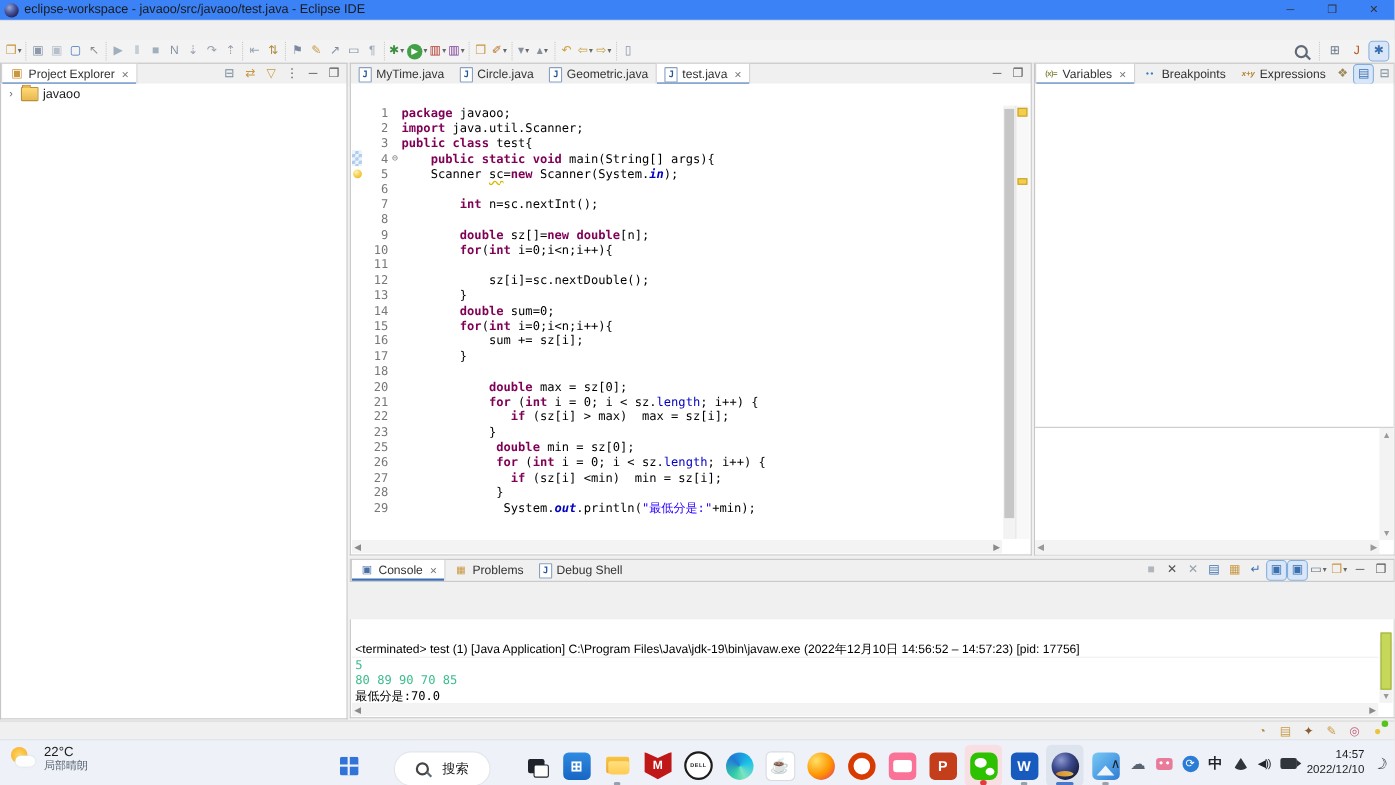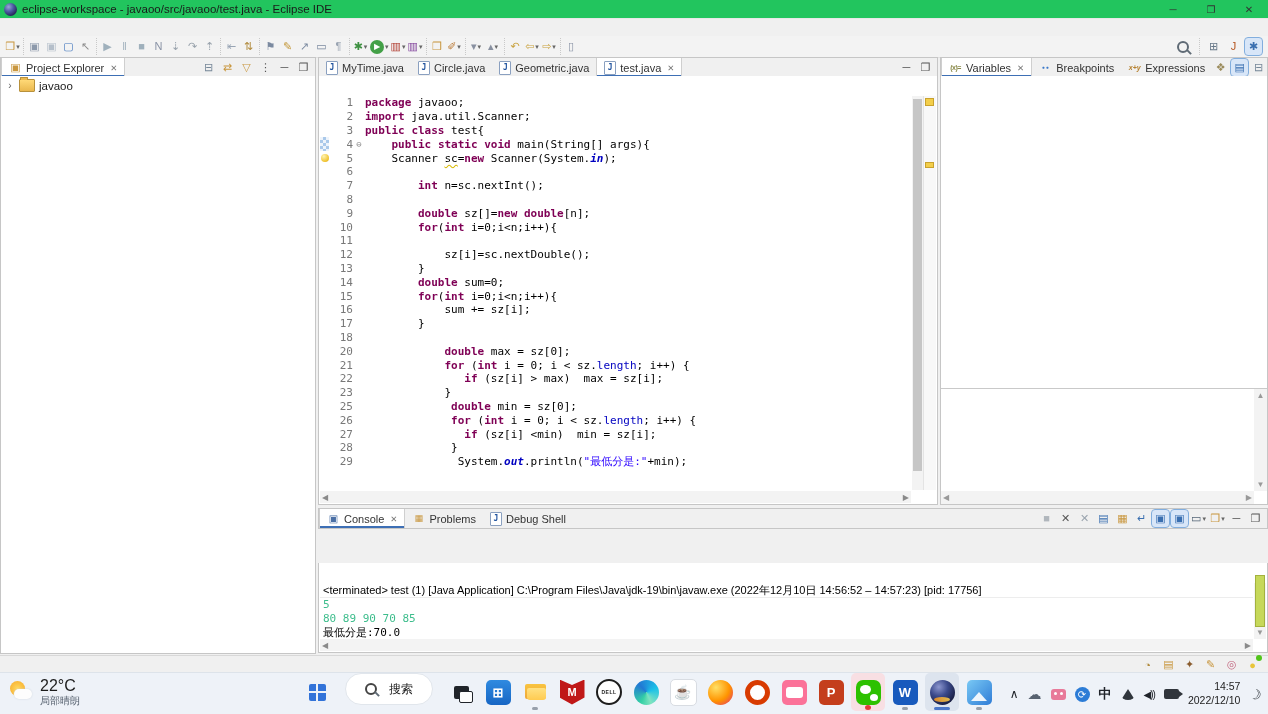--- a/index.html
+++ b/index.html
@@ -1,19 +1,19 @@
 <!DOCTYPE html>
 <html><head>
 <meta charset="utf-8">
 <style>
   html,body{margin:0;padding:0;background:#d9d9d9;}
   #screen{position:relative;width:1268px;height:714px;overflow:hidden;background:#f0f0f0;
           font-family:"Liberation Sans",sans-serif;-webkit-font-smoothing:antialiased;}
   
-  #titlebar{position:absolute;left:0;top:0;right:0;height:18px;background:#22c55e;border-bottom:1px solid #e8e8e8;
+  #titlebar{position:absolute;left:0;top:0;right:0;height:18px;background:#3b82f6;border-bottom:1px solid #e8e8e8;
             display:flex;align-items:center;font-size:11.5px;color:#1a1a1a;}
   .app-sphere{width:13px;height:13px;border-radius:50%;margin:0 5px 0 4px;flex:none;
         background:radial-gradient(circle at 35% 30%,#9aa6d8 0%,#4a5aa0 40%,#231d4e 80%);}
   #win-controls{margin-left:auto;display:flex;height:100%;}
   #win-controls .wc{width:38px;display:flex;align-items:center;justify-content:center;font-size:10px;color:#333;}
   
   #menubar{position:absolute;left:0;top:18px;right:0;height:18px;background:#f5f5f5;display:flex;align-items:center;
            padding-left:8px;font-size:12px;color:#111;}
   .menu-item{padding:0 9px;}
   
@@ -106,23 +106,23 @@
   #estatus{position:absolute;left:0;top:655px;right:0;height:17px;background:#f0f0f0;border-top:1px solid #d8d8d8;
            display:flex;align-items:center;justify-content:flex-end;padding-right:8px;gap:6px;font-size:11px;}
   .sbi{display:inline-flex;align-items:center;justify-content:center;width:15px;height:15px;position:relative;}
   .sbi .bdg{position:absolute;top:-2px;right:-2px;width:6px;height:6px;border-radius:50%;background:#52c41a;}
   
   #taskbar{position:absolute;left:0;top:672px;right:0;height:42px;background:#eef2f8;border-top:1px solid #dde3ea;}
   #weather{position:absolute;left:8px;top:4px;display:flex;align-items:center;gap:6px;}
   #weather .wic{width:26px;height:24px;position:relative;}
   #weather .sun{position:absolute;left:2px;top:1px;width:15px;height:15px;border-radius:50%;background:radial-gradient(#ffd95e,#f7a928);}
   #weather .cld{position:absolute;left:6px;top:9px;width:18px;height:10px;border-radius:8px;background:#fdfdfd;box-shadow:0 0 2px #cfd6de;}
-  #weather .wt1{font-size:16px;color:#1c1c1c;line-height:1.15;}
+  #weather .wt1{font-size:12px;color:#1c1c1c;line-height:1.15;}
   #weather .wt2{font-size:10px;color:#5a6572;line-height:1.15;}
-  #task-center{position:absolute;left:300px;top:0;height:42px;display:flex;align-items:flex-start;gap:7px;}
+  #task-center{position:absolute;left:300px;top:0;height:42px;display:flex;align-items:flex-end;gap:20px;}
   .slot{width:34px;height:38px;display:flex;align-items:center;justify-content:center;position:relative;border-radius:5px;flex:none;}
   .slot.running::after{content:"";position:absolute;bottom:1px;left:50%;transform:translateX(-50%);width:6px;height:3px;border-radius:2px;background:#98a0ab;}
   .slot.active{background:#dde4ee;}
   .slot.active::after{content:"";position:absolute;bottom:1px;left:50%;transform:translateX(-50%);width:16px;height:3px;border-radius:2px;background:#4b77c9;}
   .slot.pink{background:#f8dfe3;}
   .slot.badge::after{content:"";position:absolute;bottom:1px;left:50%;transform:translateX(-50%);width:6px;height:5px;border-radius:50%;background:#e23b3b;}
   .appic{width:25px;height:25px;border-radius:5px;display:flex;align-items:center;justify-content:center;font-weight:bold;font-size:13px;color:#fff;position:relative;}
   .ic-start{width:17px;height:17px;border-radius:2px;background:
       linear-gradient(#eef2f8,#eef2f8) center/2px 100% no-repeat,
       linear-gradient(#eef2f8,#eef2f8) center/100% 2px no-repeat,#3273d9;}

